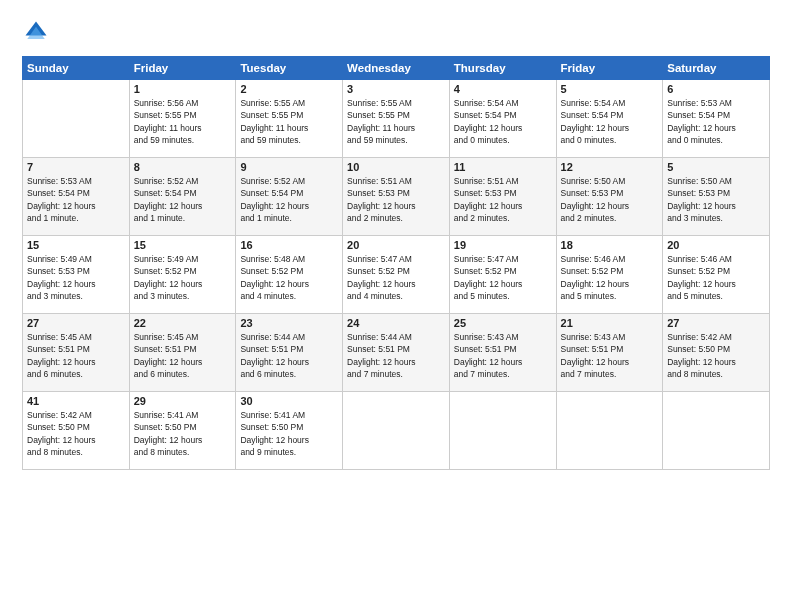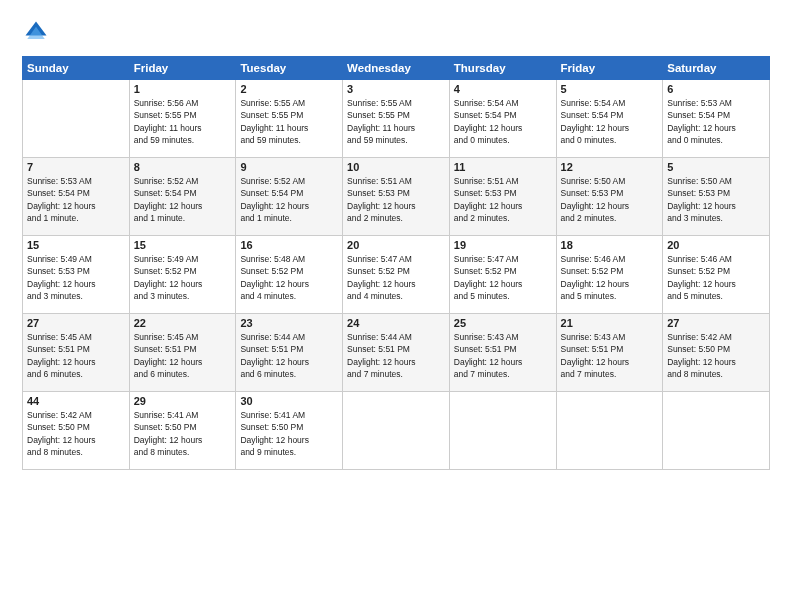--- a/index.html
+++ b/index.html
@@ -250,21 +250,21 @@
             <span class="day-num">21</span>
             <div class="day-info">Sunrise: 5:43 AM<br>Sunset: 5:51 PM<br>Daylight: 12 hours<br>and 7 minutes.</div>
           </td>
           <td>
             <span class="day-num">27</span>
             <div class="day-info">Sunrise: 5:42 AM<br>Sunset: 5:50 PM<br>Daylight: 12 hours<br>and 8 minutes.</div>
           </td>
         </tr>
         <tr>
           <td>
-            <span class="day-num">44</span>
+            <span class="day-num">41</span>
             <div class="day-info">Sunrise: 5:42 AM<br>Sunset: 5:50 PM<br>Daylight: 12 hours<br>and 8 minutes.</div>
           </td>
           <td>
             <span class="day-num">29</span>
             <div class="day-info">Sunrise: 5:41 AM<br>Sunset: 5:50 PM<br>Daylight: 12 hours<br>and 8 minutes.</div>
           </td>
           <td>
             <span class="day-num">30</span>
             <div class="day-info">Sunrise: 5:41 AM<br>Sunset: 5:50 PM<br>Daylight: 12 hours<br>and 9 minutes.</div>
           </td>

